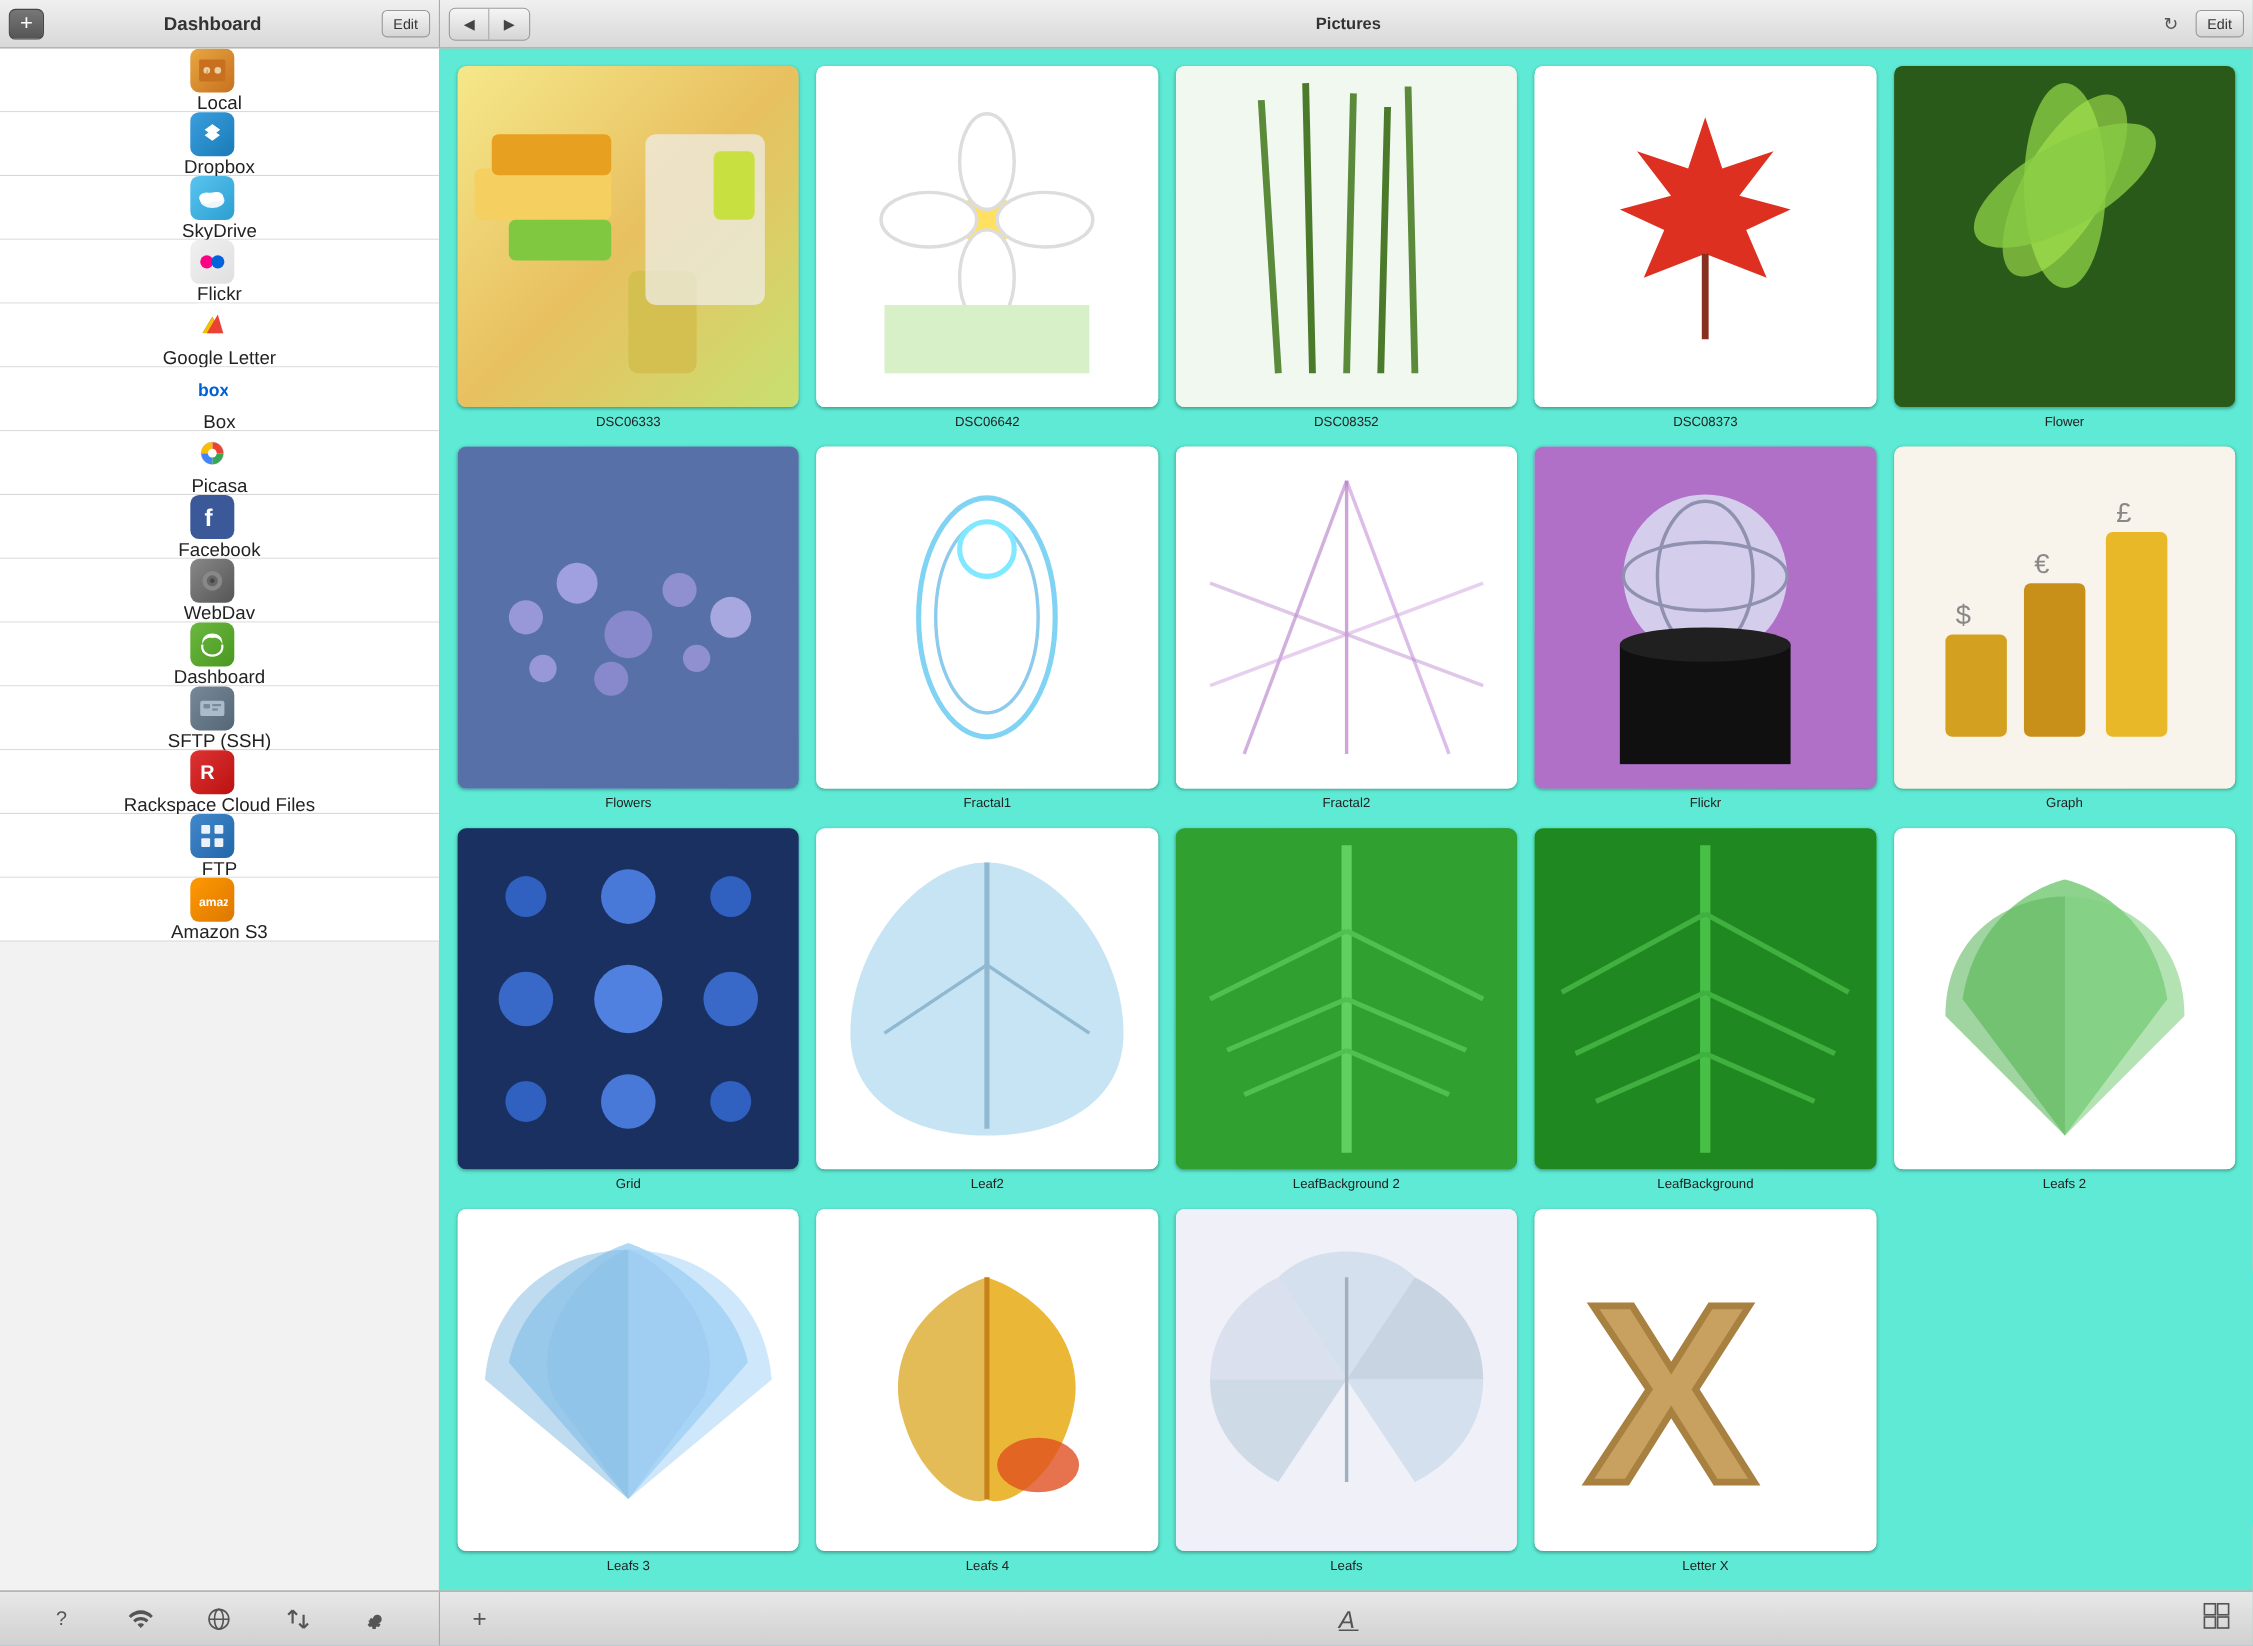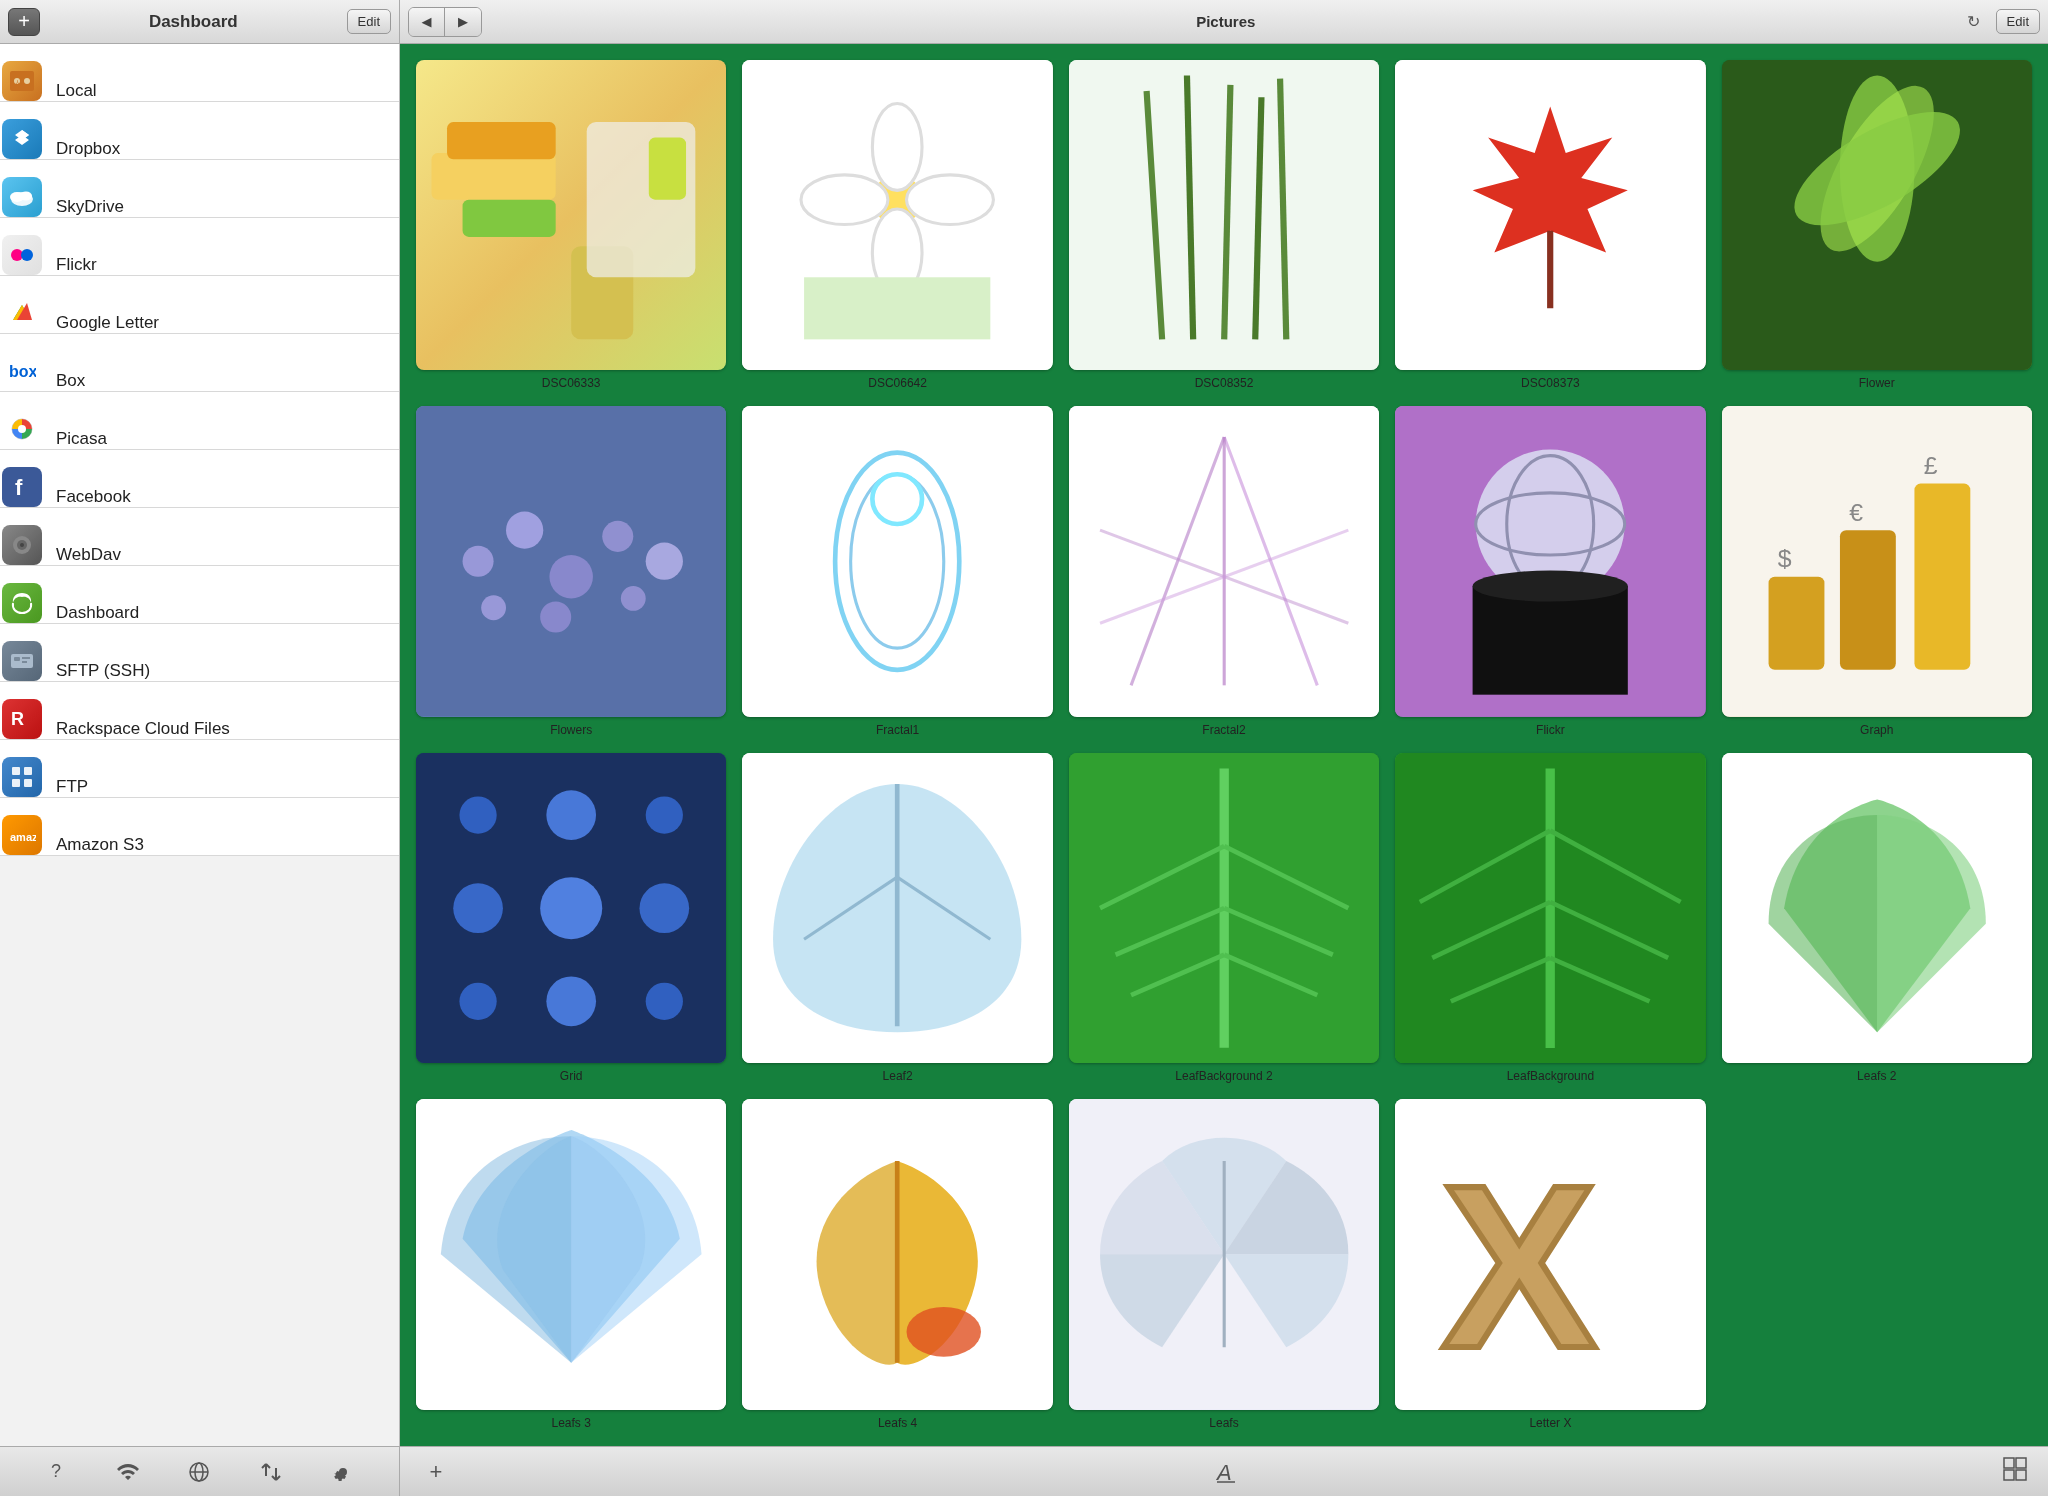--- a/index.html
+++ b/index.html
@@ -20,26 +20,26 @@
     .main-title { flex: 1; text-align: center; font-size: 15px; font-weight: bold; color: #333; }
     .header-actions { display: flex; align-items: center; gap: 8px; }
     .refresh-btn { width: 28px; height: 28px; display: flex; align-items: center; justify-content: center; cursor: pointer; font-size: 16px; color: #555; }
     .main-edit-btn { padding: 4px 10px; background: linear-gradient(to bottom, #f5f5f5, #d5d5d5); border: 1px solid #999; border-radius: 5px; font-size: 13px; color: #333; cursor: pointer; }
 
     
     .content { display: flex; flex: 1; overflow: hidden; }
 
     
     .sidebar { width: 400px; flex-shrink: 0; background: #f2f2f2; border-right: 1px solid #bbb; overflow-y: auto; display: flex; flex-direction: column; }
-    .sidebar-item { display: flex; align-items: flex-end; height: 58px; padding: 0 2px; border-bottom: 1px solid #d8d8d8; cursor: pointer; background: white; }
+    .sidebar-item { display: flex; align-items: center; height: 58px; padding: 0 12px; border-bottom: 1px solid #d8d8d8; cursor: pointer; background: white; flex-direction: column; }
     .sidebar-icon { width: 40px; height: 40px; border-radius: 8px; margin-right: 14px; flex-shrink: 0; display: flex; align-items: center; justify-content: center; overflow: hidden; }
     .sidebar-label { font-size: 17px; color: #222; }
 
     
-    .grid-area { flex: 1; overflow-y: auto; padding: 16px; background: #15803d; }
+    .grid-area { flex: 1; overflow-y: auto; padding: 16px; background: #5eead4; }
     .grid { display: grid; grid-template-columns: repeat(5, 1fr); gap: 16px; }
     .grid-item { display: flex; flex-direction: column; align-items: center; cursor: pointer; }
     .grid-thumb { width: 100%; aspect-ratio: 1; background: white; border-radius: 8px; overflow: hidden; display: flex; align-items: center; justify-content: center; box-shadow: 0 1px 3px rgba(0,0,0,0.3); }
     .grid-label { margin-top: 6px; font-size: 12px; color: #222; text-align: center; }
 
     
     .bottom-bar { height: 50px; background: linear-gradient(to bottom, #e8e8e8, #d0d0d0); border-top: 1px solid #aaa; display: flex; flex-shrink: 0; }
     .sidebar-bottom { width: 400px; flex-shrink: 0; display: flex; align-items: center; justify-content: space-around; border-right: 1px solid #aaa; padding: 0 20px; }
     .bottom-icon { width: 32px; height: 32px; display: flex; align-items: center; justify-content: center; cursor: pointer; color: #555; font-size: 18px; }
     .grid-bottom { flex: 1; display: flex; align-items: center; justify-content: space-between; padding: 0 20px; }

